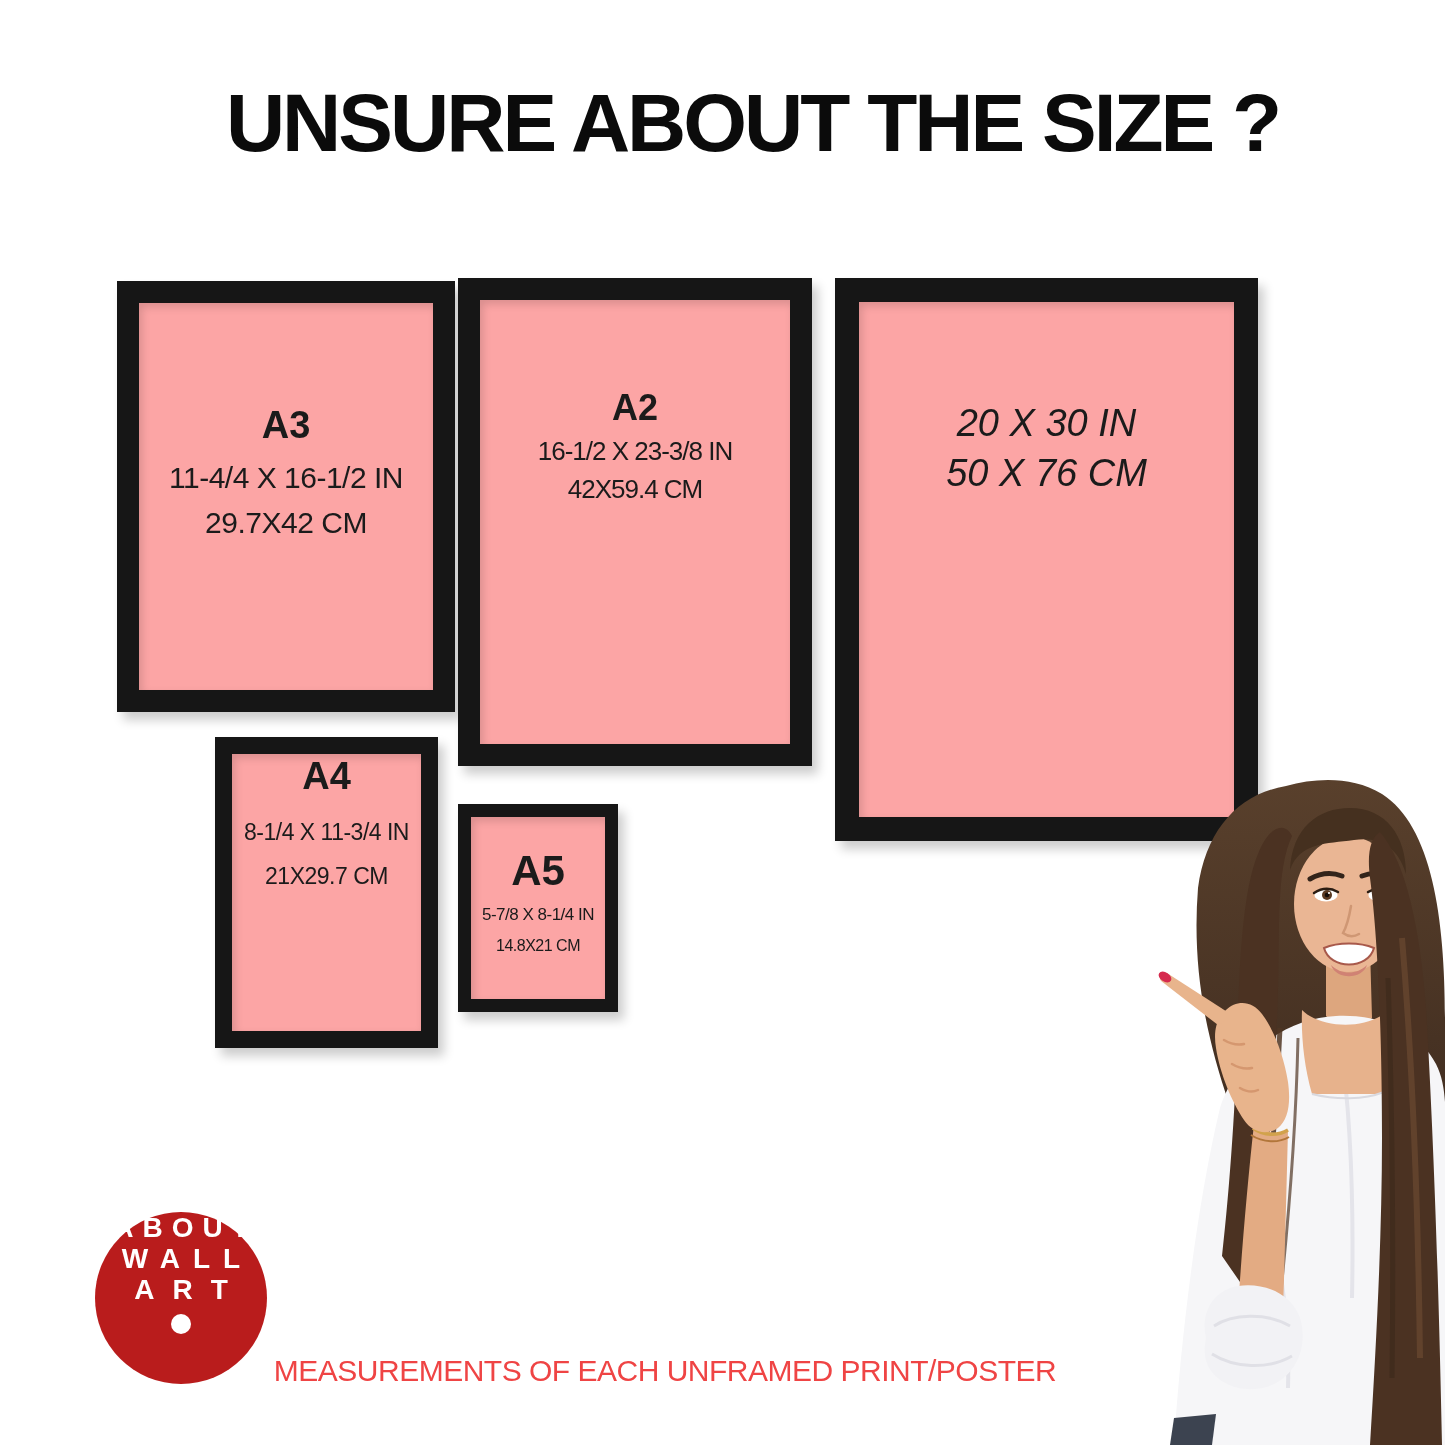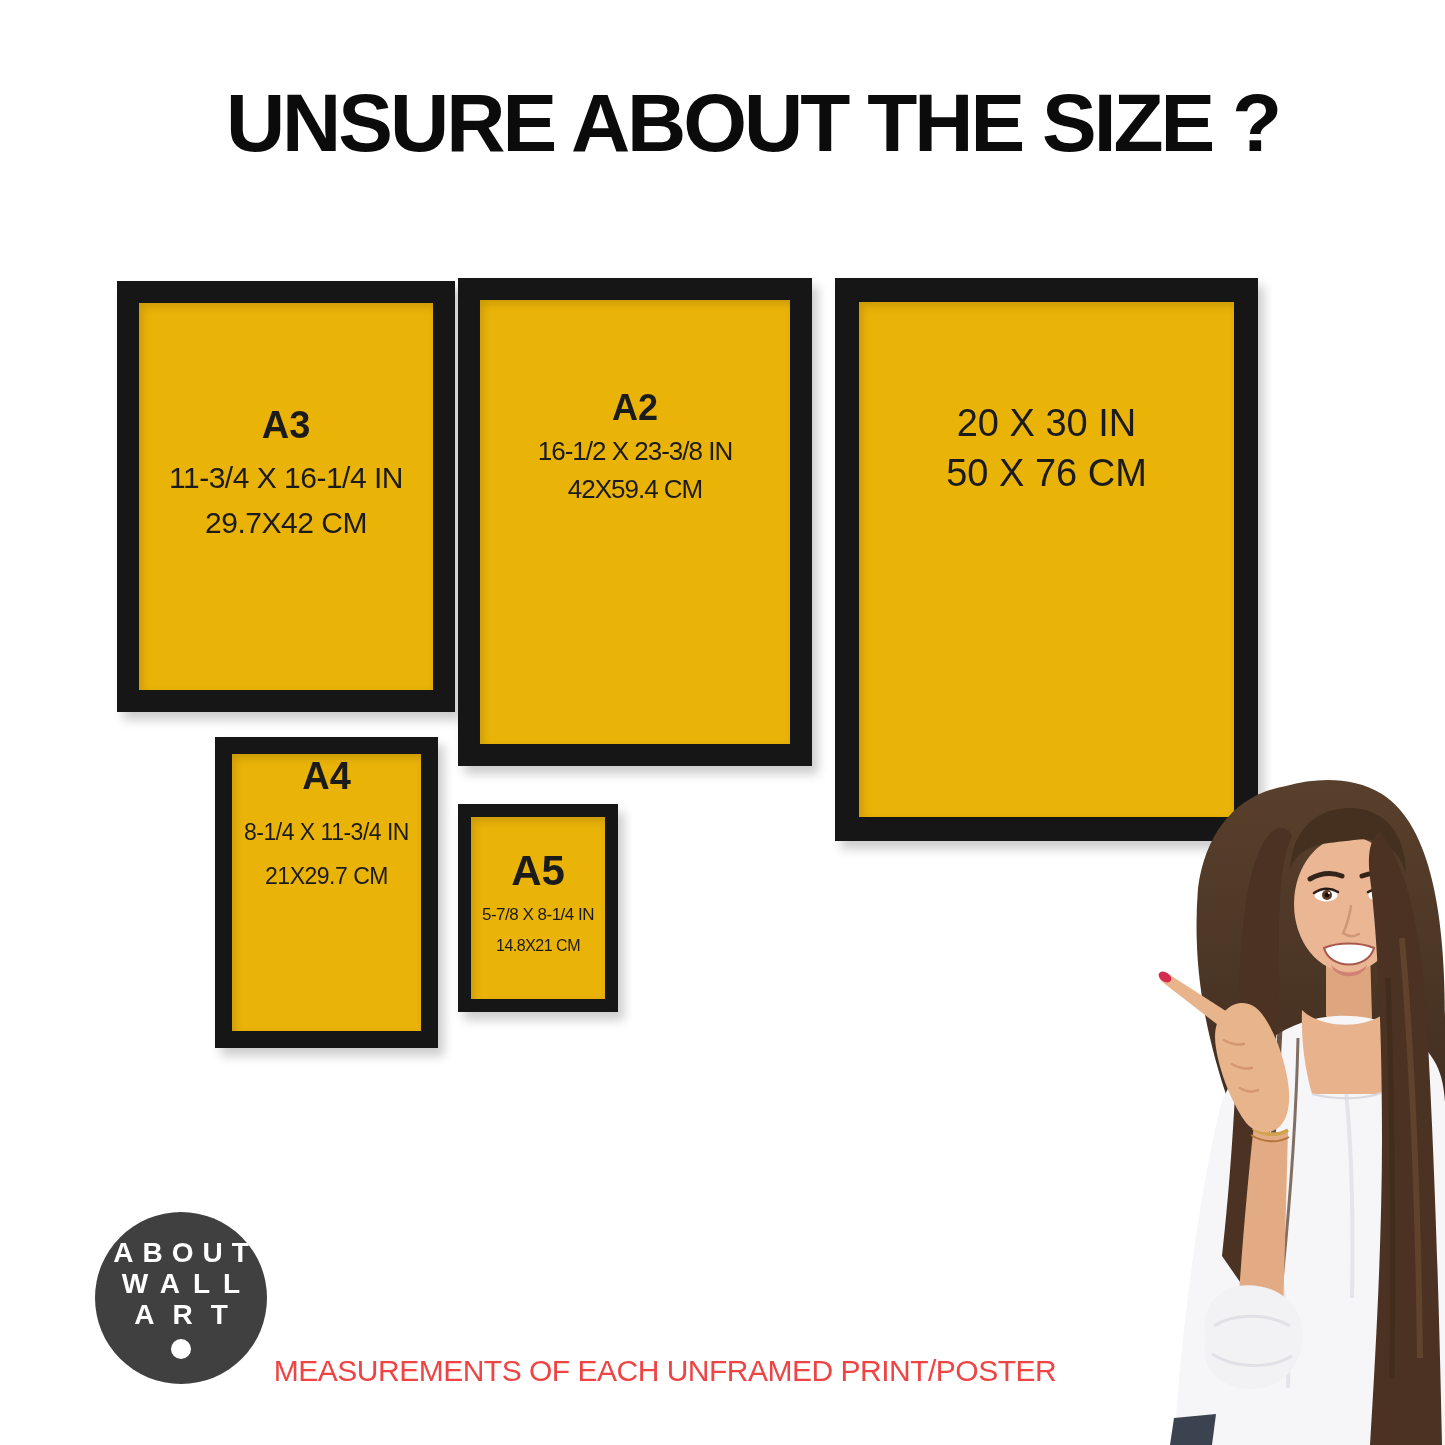--- a/index.html
+++ b/index.html
@@ -18,21 +18,21 @@
     text-align: center;
     font-size: 82px;
     font-weight: bold;
     letter-spacing: -3px;
     color: #0b0b0b;
     white-space: nowrap;
   }
   .frame {
     position: absolute;
     box-sizing: border-box;
-    background: #eab308;
+    background: #fca5a5;
     border-style: solid;
     border-color: #161616;
     box-shadow: 6px 8px 10px rgba(0,0,0,0.20), inset 3px 4px 8px rgba(0,0,0,0.14);
     display: flex;
     flex-direction: column;
     align-items: center;
     text-align: center;
     color: #1b1b1b;
   }
   .frame-label { font-weight: bold; white-space: nowrap; }
@@ -40,42 +40,41 @@
 
   .frame-a3 { left: 117px; top: 281px; width: 338px; height: 431px; border-width: 22px; padding-top: 100px; }
   .frame-a3 .frame-label { font-size: 38px; line-height: 1.2; margin-bottom: 6px; }
   .frame-a3 .frame-line  { font-size: 30px; letter-spacing: -0.5px; line-height: 1.5; }
 
   .frame-a2 { left: 458px; top: 278px; width: 354px; height: 488px; border-width: 22px; padding-top: 86px; }
   .frame-a2 .frame-label { font-size: 36px; line-height: 1.2; margin-bottom: 4px; }
   .frame-a2 .frame-line  { font-size: 26px; letter-spacing: -1px; line-height: 1.45; }
 
   .frame-20x30 { left: 835px; top: 278px; width: 423px; height: 563px; border-width: 24px; padding-top: 96px; }
-  .frame-20x30 .frame-line { font-size: 38px; letter-spacing: 0; line-height: 1.32; }
+  .frame-20x30 .frame-line { font-size: 38px; letter-spacing: 0; line-height: 1.32; font-style: italic; }
 
   .frame-a4 { left: 215px; top: 737px; width: 223px; height: 311px; border-width: 17px; }
   .frame-a4 .frame-label { font-size: 38px; line-height: 1.2; margin-bottom: 10px; }
   .frame-a4 .frame-line  { font-size: 23px; letter-spacing: -0.5px; line-height: 1.95; }
 
   .frame-a5 { left: 458px; top: 804px; width: 160px; height: 208px; border-width: 13px; padding-top: 30px; }
   .frame-a5 .frame-label { font-size: 42px; line-height: 1.15; margin-bottom: 4px; }
   .frame-a5 .frame-line  { font-size: 17px; letter-spacing: -0.5px; line-height: 1.85; }
   .frame-a5 .line-cm     { font-size: 16px; }
 
   .logo {
     position: absolute;
     left: 95px; top: 1212px;
     width: 172px; height: 172px;
     border-radius: 50%;
-    background: #404040;
+    background: #b91c1c;
     color: #ffffff;
     display: flex;
     flex-direction: column;
     align-items: center;
-    justify-content: center;
   }
   .logo-line { font-weight: bold; font-size: 28px; line-height: 31px; white-space: nowrap; }
   .ls1 { letter-spacing: 9px;  padding-left: 9px; }
   .ls2 { letter-spacing: 13px; padding-left: 13px; }
   .ls3 { letter-spacing: 18px; padding-left: 18px; }
   .logo-dot { width: 20px; height: 20px; border-radius: 50%; background: #ffffff; margin-top: 9px; }
 
   .footer-note {
     position: absolute;
     left: 170px; top: 1354px; width: 990px;
@@ -93,21 +92,21 @@
 </style>
 </head>
 <body>
 
 <div class="canvas">
 
   <div class="title">UNSURE ABOUT THE SIZE ?</div>
 
   <div class="frame frame-a3">
     <div class="frame-label">A3</div>
-    <div class="frame-line line-in">11-3/4 X 16-1/4 IN</div>
+    <div class="frame-line line-in">11-4/4 X 16-1/2 IN</div>
     <div class="frame-line line-cm">29.7X42 CM</div>
   </div>
 
   <div class="frame frame-a2">
     <div class="frame-label">A2</div>
     <div class="frame-line line-in">16-1/2 X 23-3/8 IN</div>
     <div class="frame-line line-cm">42X59.4 CM</div>
   </div>
 
   <div class="frame frame-20x30">

